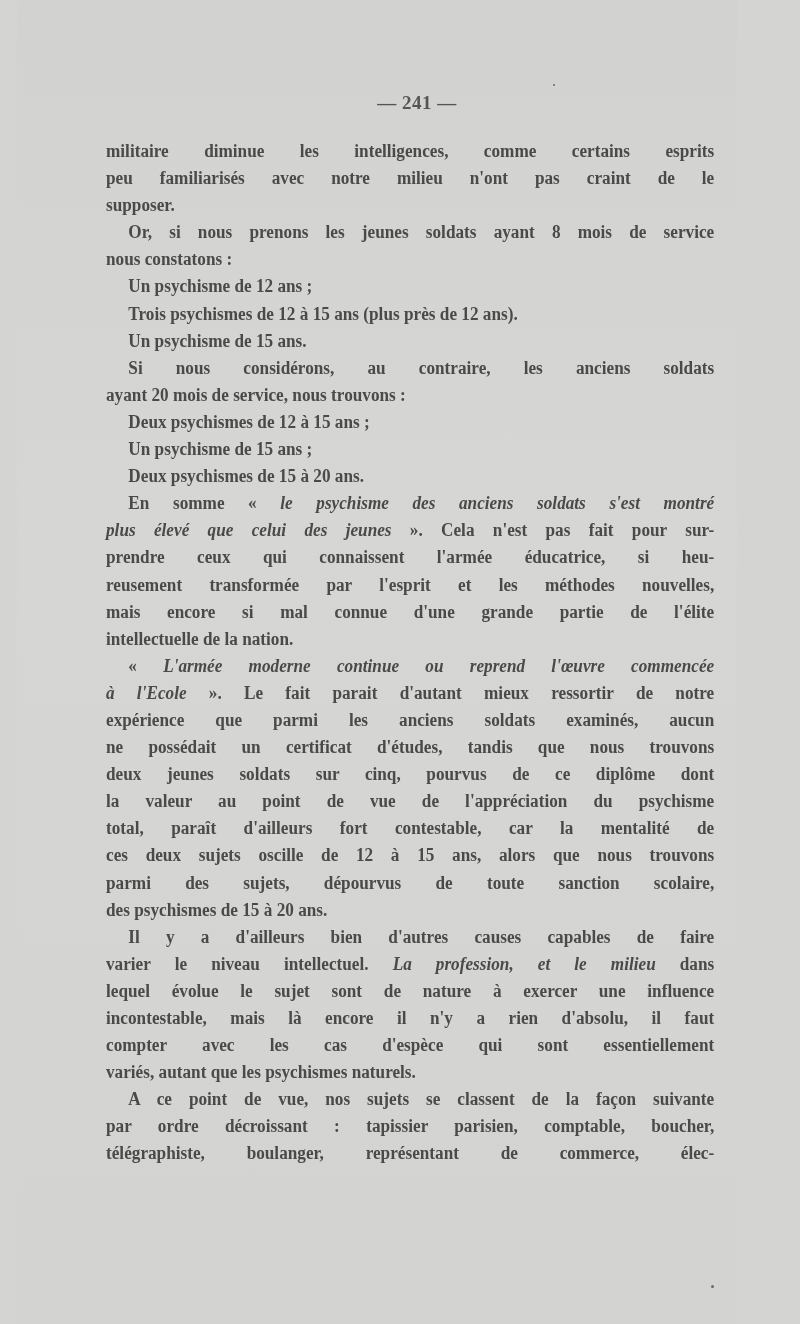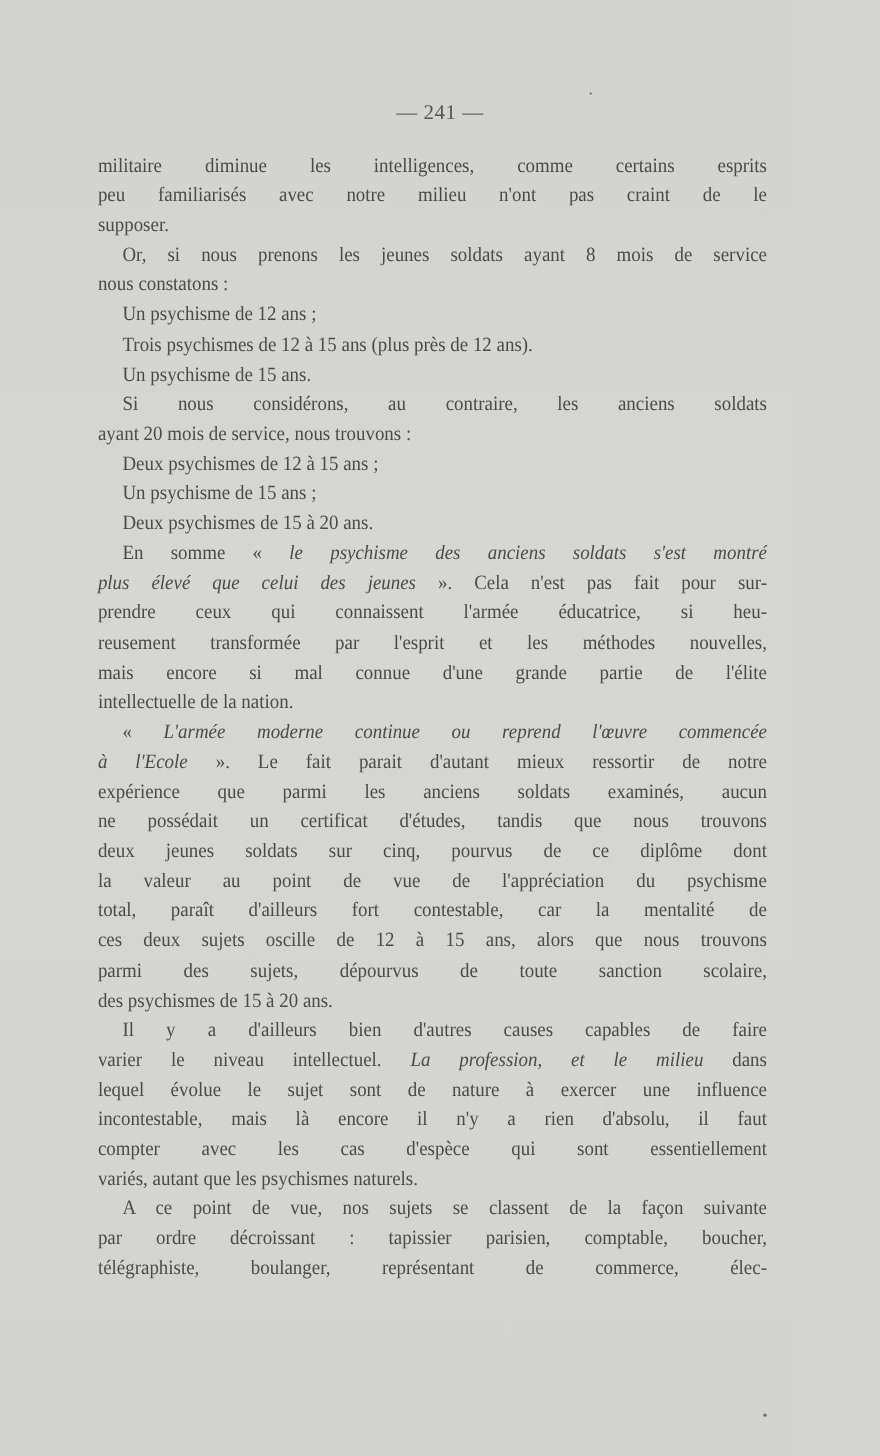--- a/index.html
+++ b/index.html
@@ -10,23 +10,24 @@
       width: 800px;
       height: 1324px;
       background: #d4d4d2;
       overflow: hidden;
       position: relative;
       font-family: "Liberation Serif", "DejaVu Serif", serif;
       color: #4a4a4a;
     }
     .page {
       position: absolute;
-      left: 0; top: 0;
+      left: 17px; top: 0;
       width: 720px; height: 1324px;
       background: linear-gradient(180deg, #d2d2d0 0%, #d6d6d4 40%, #d3d3d1 100%);
+      font-weight: bold;
     }
     .page-number {
       position: absolute;
       top: 92px;
       left: 0;
       width: 800px;
       text-align: center;
       font-size: 19px;
       letter-spacing: 0.5px;
       color: #555;

